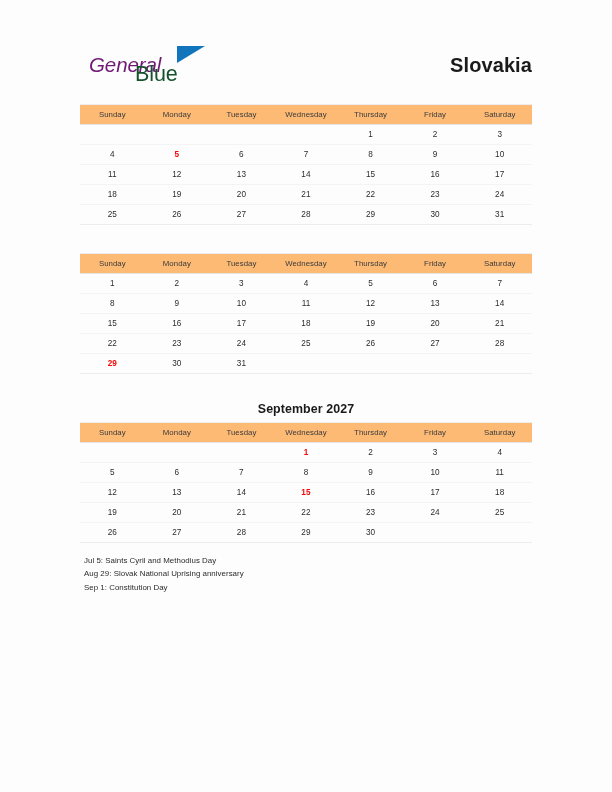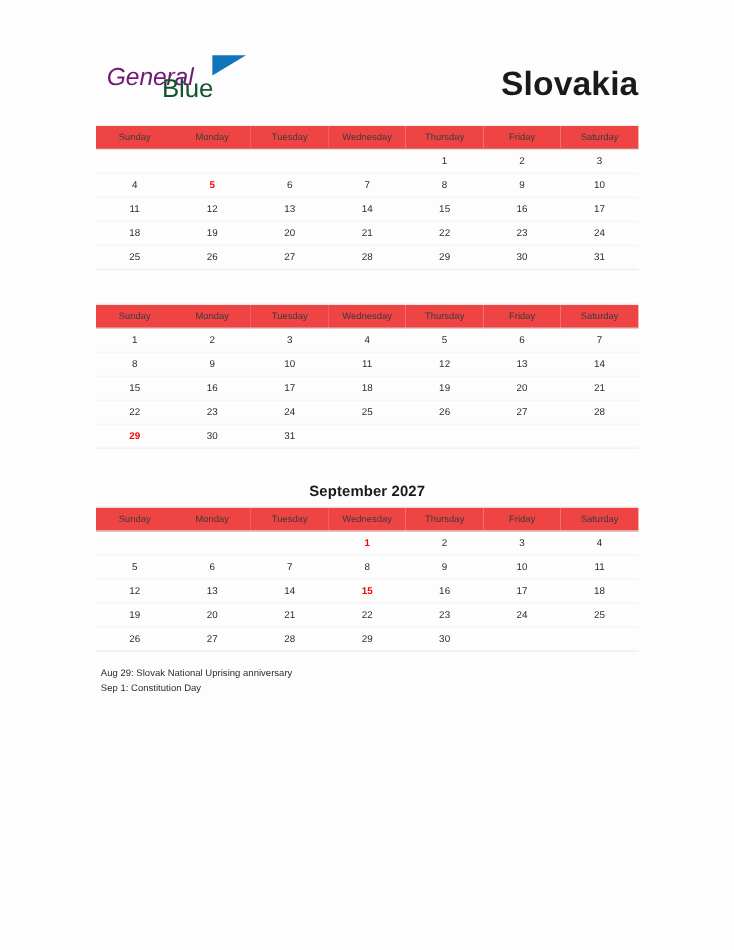--- a/index.html
+++ b/index.html
@@ -68,21 +68,21 @@
     font-size: 21.5px;
     letter-spacing: -0.1px;
     color: #14532d;
     font-family: "Liberation Sans", sans-serif;
   }
 
   .country {
     position: absolute;
     right: 0;
     top: 16px;
-    font-size: 28px;
+    font-size: 20px;
     font-weight: bold;
     color: #1a1a1a;
     letter-spacing: 0.1px;
     text-align: right;
   }
 
   
   .month {
     position: absolute;
     left: 80px;
@@ -100,21 +100,21 @@
     padding-bottom: 6px;
     letter-spacing: 0.1px;
   }
 
   table.cal {
     border-collapse: collapse;
     width: 452px;
     table-layout: fixed;
   }
   table.cal th {
-    background: #ef4444;
+    background: #fdba74;
     font-size: 7.8px;
     font-weight: normal;
     color: #3a3a3a;
     height: 17px;
     text-align: center;
     border-top: 1px solid #ededed;
     border-bottom: 1px solid #e4e4e4;
     letter-spacing: 0.05px;
   }
   table.cal td {
@@ -349,17 +349,18 @@
             <td>29</td>
             <td>30</td>
             <td class="empty"></td>
             <td class="empty"></td>
           </tr>
         </tbody>
     </table>
   </div>
 
   <div class="notes">
+    <div class="note">Jul 5: Saints Cyril and Methodius Day</div>
     <div class="note">Aug 29: Slovak National Uprising anniversary</div>
     <div class="note">Sep 1: Constitution Day</div>
   </div>
 
 </div>
 
 </body></html>

